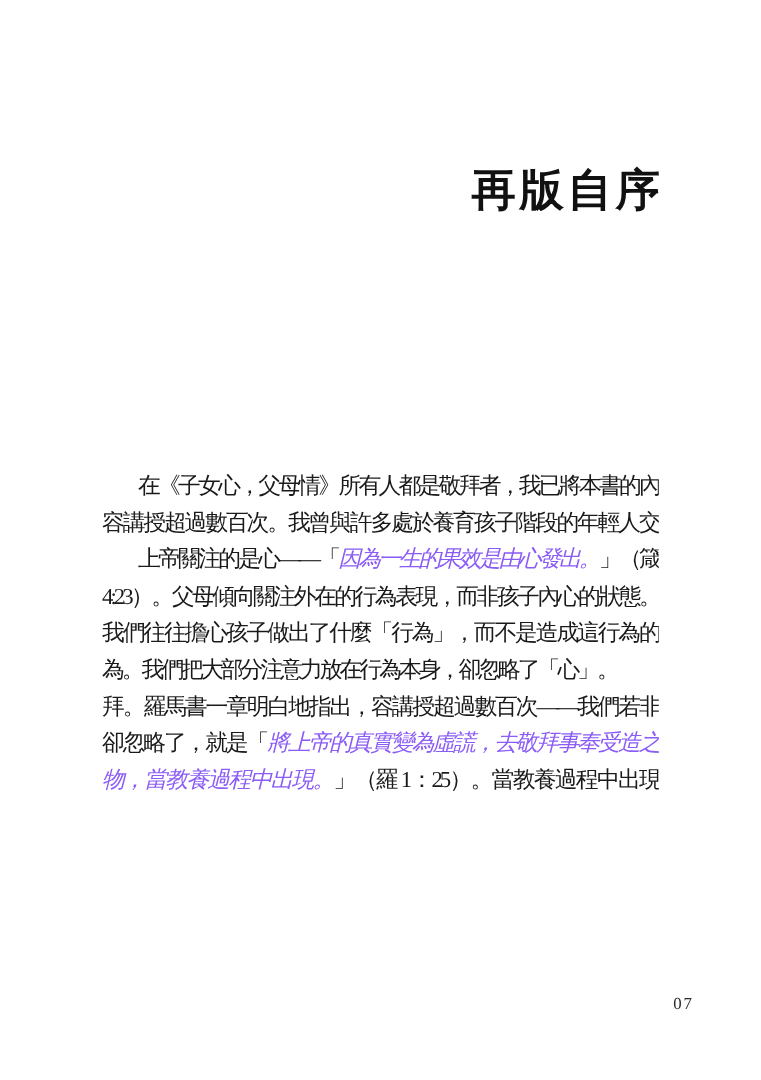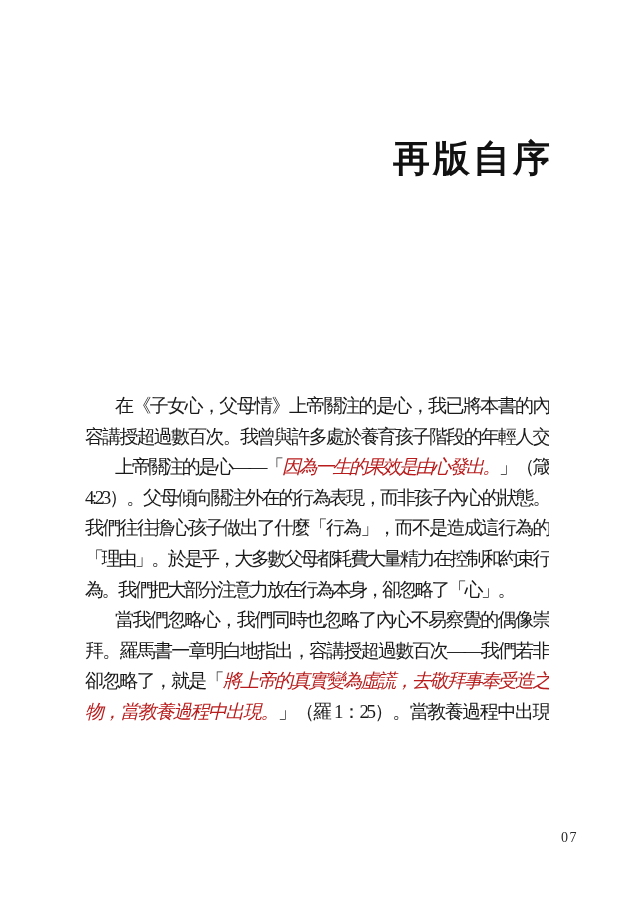--- a/index.html
+++ b/index.html
@@ -44,57 +44,55 @@
   }
   .line.j {
     text-align: justify;
     text-align-last: justify;
   }
   .line.first {
     padding-left: 30px;
   }
   .kai {
     font-style: italic;
-    color: #b91c1c;
+    color: #8b5cf6;
   }
   .pagenum {
     position: absolute;
     left: 561px;
     top: 830px;
     font-size: 14px;
     letter-spacing: 1.5px;
     color: #2a2a2a;
   }
 </style>
 </head>
 <body>
 
 <div class="page">
 
   <h1 class="title">再版自序</h1>
 
   <div class="body-text">
 
-    <div class="line first j"><span>在《子女心，父母情》上帝關注的是心，我已將本書的內</span></div>
+    <div class="line first j"><span>在《子女心，父母情》所有人都是敬拜者，我已將本書的內</span></div>
 
     <div class="line j"><span>容講授超過數百次。我曾與許多處於養育孩子階段的年輕人交</span></div>
 
 
 
     <div class="line first j"><span>上帝關注的是心——「</span><span class="kai">因為一生的果效是由心發出。</span><span>」（箴</span></div>
 
     <div class="line j"><span>4:23）。父母傾向關注外在的行為表現，而非孩子內心的狀態。</span></div>
 
     <div class="line j"><span>我們往往擔心孩子做出了什麼「行為」，而不是造成這行為的</span></div>
 
-    <div class="line j"><span>「理由」。於是乎，大多數父母都耗費大量精力在控制和約束行</span></div>
 
     <div class="line"><span>為。我們把大部分注意力放在行為本身，卻忽略了「心」。</span></div>
 
-    <div class="line first j"><span>當我們忽略心，我們同時也忽略了內心不易察覺的偶像崇</span></div>
 
     <div class="line j"><span>拜。羅馬書一章明白地指出，容講授超過數百次——我們若非</span></div>
 
     <div class="line j"><span>卻忽略了，就是「</span><span class="kai">將上帝的真實變為虛謊，去敬拜事奉受造之</span></div>
 
     <div class="line j"><span class="kai">物，當教養過程中出現。</span><span>」（羅 1：25）。當教養過程中出現「短</span></div>
 
   </div>
 
   <div class="pagenum">07</div>

